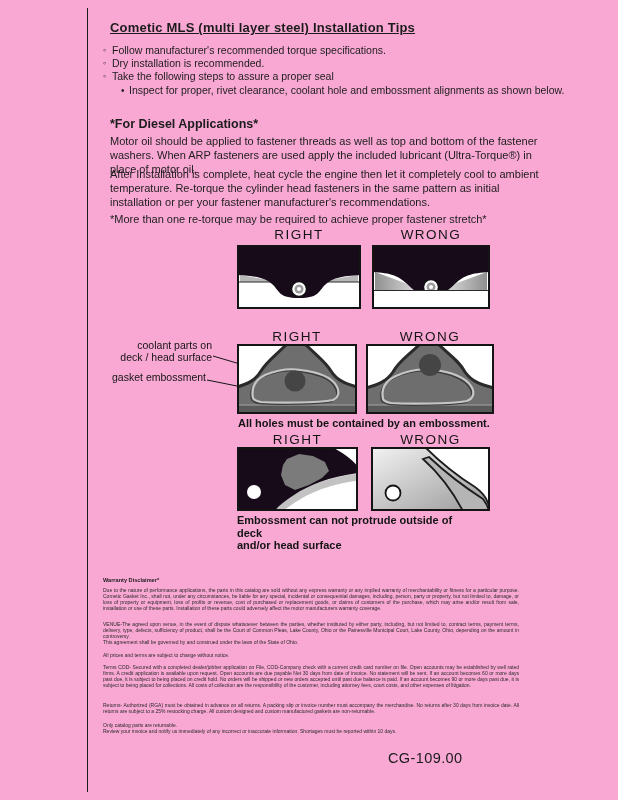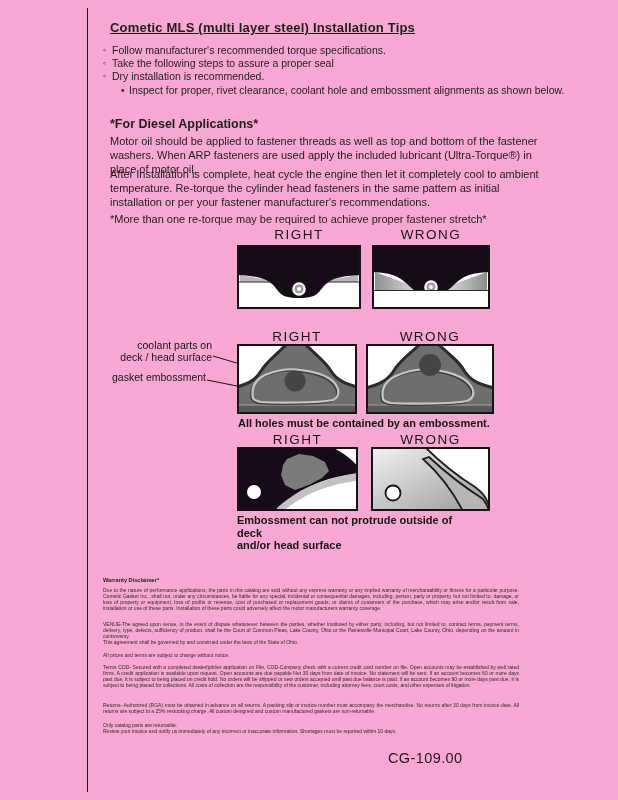--- a/index.html
+++ b/index.html
@@ -47,22 +47,22 @@
 <body>
 
 <div class="page">
 
   <div class="abs left-rule"></div>
 
   <div class="abs doc-title">Cometic MLS (multi layer steel) Installation Tips</div>
 
   <div class="abs tips">
     <div class="tip-line"><span class="marker">◦</span><span>Follow manufacturer's recommended torque specifications.</span></div>
+    <div class="tip-line"><span class="marker">◦</span><span>Dry installation is recommended.</span></div>
     <div class="tip-line"><span class="marker">◦</span><span>Take the following steps to assure a proper seal</span></div>
-    <div class="tip-line"><span class="marker">◦</span><span>Dry installation is recommended.</span></div>
     <div class="tip-line tip-sub"><span class="marker">•</span><span>Inspect for proper, rivet clearance, coolant hole and embossment alignments as shown below.</span></div>
   </div>
 
   <div class="abs diesel-heading">*For Diesel Applications*</div>
   <div class="abs diesel-para p1">Motor oil should be applied to fastener threads as well as top and bottom of the fastener washers. When ARP fasteners are used apply the included lubricant (Ultra-Torque®) in place of motor oil.</div>
   <div class="abs diesel-para p2">After Installation is complete, heat cycle the engine then let it completely cool to ambient temperature. Re-torque the cylinder head fasteners in the same pattern as initial installation or per your fastener manufacturer's recommendations.</div>
   <div class="abs diesel-para p3">*More than one re-torque may be required to achieve proper fastener stretch*</div>
 
   <div class="abs fig-label" style="left:237px; top:227px; width:124px;">RIGHT</div>
   <div class="abs fig-label" style="left:372px; top:227px; width:118px;">WRONG</div>

